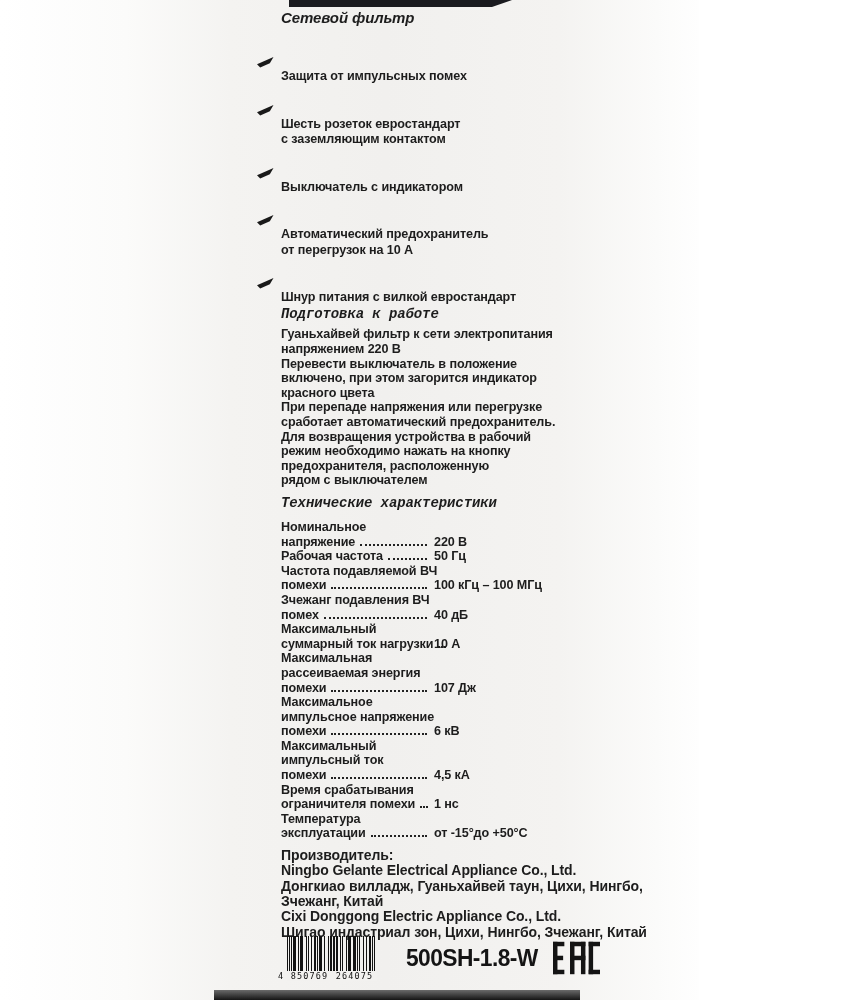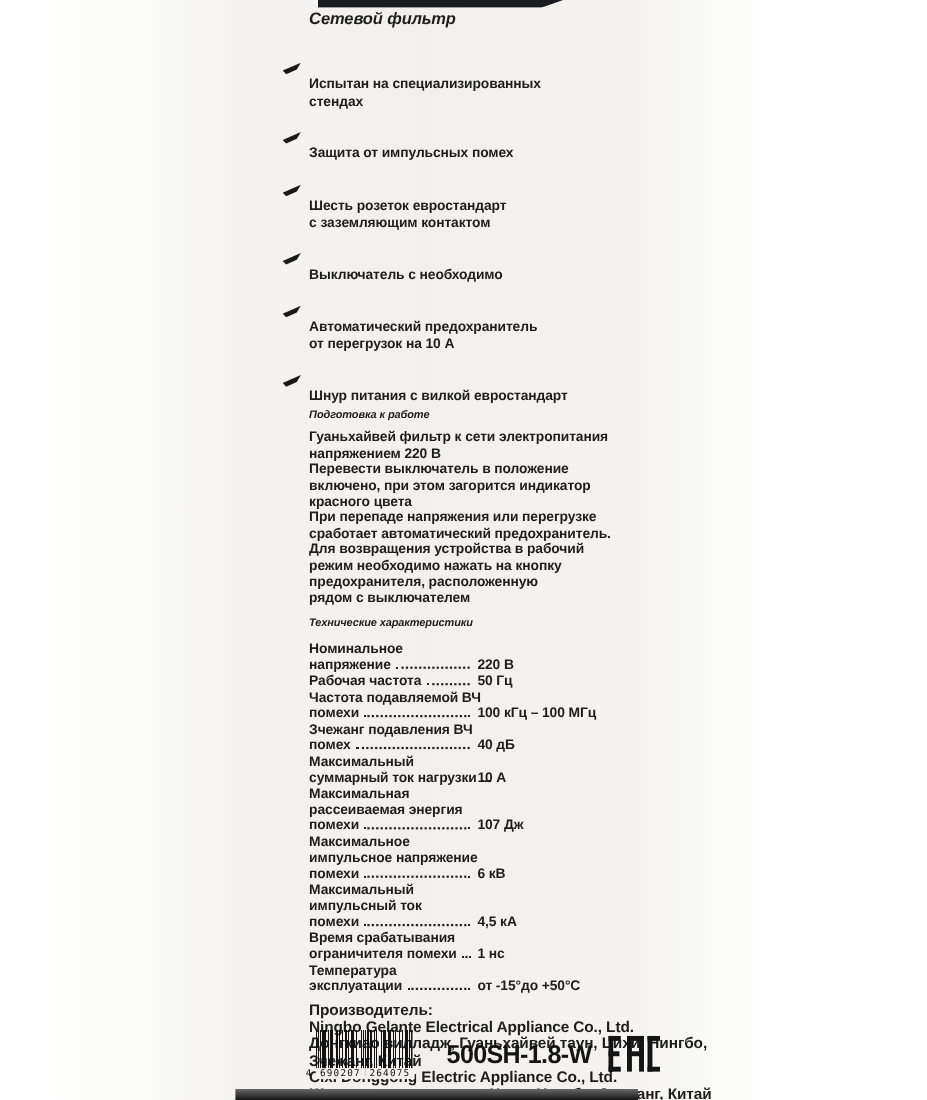--- a/index.html
+++ b/index.html
@@ -15,21 +15,21 @@
   }
   .bottom-strip{
     position:absolute;left:214px;top:990px;width:366px;height:10px;
     background:linear-gradient(180deg,#6a6a6a,#151515);filter:blur(.7px);
   }
   .content{position:absolute;left:281px;top:10px;width:312px;font-size:12.6px;letter-spacing:-0.1px;}
   .title{font-size:15px;font-style:italic;line-height:16px;margin:0 0 13px 0;font-weight:700;}
   .features{margin:0;padding:0;list-style:none;}
   .feature{position:relative;margin:0 0 2px 0;line-height:15.2px;white-space:pre-line;}
   .feature-icon{position:absolute;left:-24px;top:3px;}
-  .section-heading{font-style:italic;font-size:10px;line-height:15px;font-weight:700;}
+  .section-heading{font-style:italic;font-size:14px;line-height:15px;font-weight:700;font-family:Liberation Mono, monospace;}
   .prep-heading{margin-top:2px;}
   .tech-heading{margin-top:8px;}
   .para{margin-top:5px;}
   .para-line{line-height:14.6px;white-space:nowrap;}
   .specs{margin-top:9px;text-align:center;}
   .spec-row{display:flex;align-items:baseline;line-height:14.6px;}
   .spec-lead{display:flex;align-items:baseline;width:150px;flex:none;}
   .spec-row[data-has-value="false"] .spec-lead{width:auto;}
   .spec-label{white-space:nowrap;}
   .spec-dots{flex:1;border-bottom:2.2px dotted #222;margin:0 4px 2px 5px;min-width:8px;}
@@ -55,47 +55,38 @@
   <div class="content">
     <div class="title">Сетевой фильтр</div>
 
     <ul class="features">
         <li class="feature">
         <span class="feature-icon">
           <svg width="17" height="11" viewBox="0 0 17 11">
               <polygon points="0,7.2 16.5,0 12.8,6.2 3.2,10.5" fill="#191919"></polygon>
             </svg>
         </span>
-        <span>Испытан на специализированных
-стендах</span>
-      </li>
-        <li class="feature">
-        <span class="feature-icon">
-          <svg width="17" height="11" viewBox="0 0 17 11">
-              <polygon points="0,7.2 16.5,0 12.8,6.2 3.2,10.5" fill="#191919"></polygon>
-            </svg>
-        </span>
         <span>Защита от импульсных помех</span>
       </li>
         <li class="feature">
         <span class="feature-icon">
           <svg width="17" height="11" viewBox="0 0 17 11">
               <polygon points="0,7.2 16.5,0 12.8,6.2 3.2,10.5" fill="#191919"></polygon>
             </svg>
         </span>
         <span>Шесть розеток евростандарт
 с заземляющим контактом</span>
       </li>
         <li class="feature">
         <span class="feature-icon">
           <svg width="17" height="11" viewBox="0 0 17 11">
               <polygon points="0,7.2 16.5,0 12.8,6.2 3.2,10.5" fill="#191919"></polygon>
             </svg>
         </span>
-        <span>Выключатель с необходимо</span>
+        <span>Выключатель с индикатором</span>
       </li>
         <li class="feature">
         <span class="feature-icon">
           <svg width="17" height="11" viewBox="0 0 17 11">
               <polygon points="0,7.2 16.5,0 12.8,6.2 3.2,10.5" fill="#191919"></polygon>
             </svg>
         </span>
         <span>Автоматический предохранитель
 от перегрузок на 10 А</span>
       </li>
@@ -314,21 +305,21 @@
         <rect x="82" y="0" width="1" height="35"></rect>
         <rect x="85" y="0" width="1" height="35"></rect>
         <rect x="88" y="0" width="1" height="35"></rect>
         <rect x="89" y="0" width="1" height="35"></rect>
         <rect x="90" y="0" width="1" height="35"></rect>
         <rect x="92" y="0" width="1" height="40"></rect>
         <rect x="94" y="0" width="1" height="40"></rect>
       </svg>
     <div class="barcode-digits">
       <span class="bd-first">4</span>
-      <span class="bd-group">690207</span>
+      <span class="bd-group">850769</span>
       <span class="bd-group">264075</span>
     </div>
   </div>
 
   <div class="model">500SH-1.8-W</div>
 
   <svg class="eac" viewBox="0 0 58 40" fill="#141414" aria-label="EAC">
     <rect x="0" y="0" width="5.5" height="40"></rect>
       <rect x="0" y="0" width="14" height="5.5"></rect>
     <rect x="0" y="17.2" width="12.5" height="5.5"></rect>

